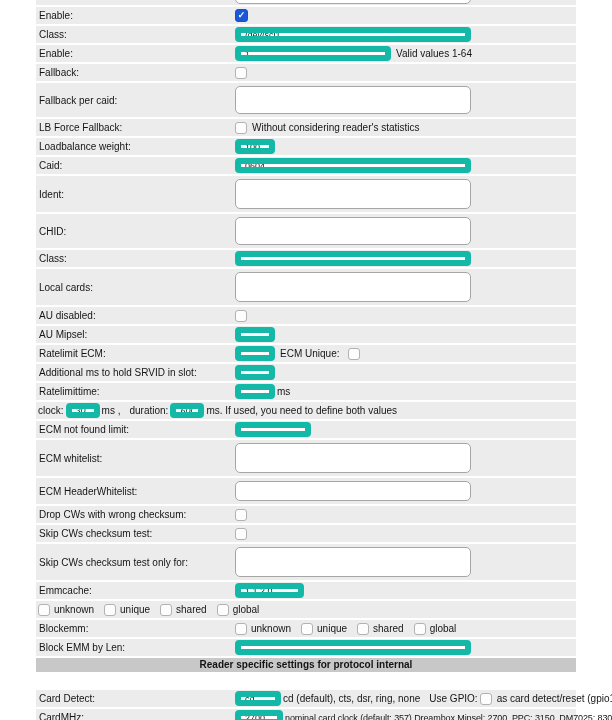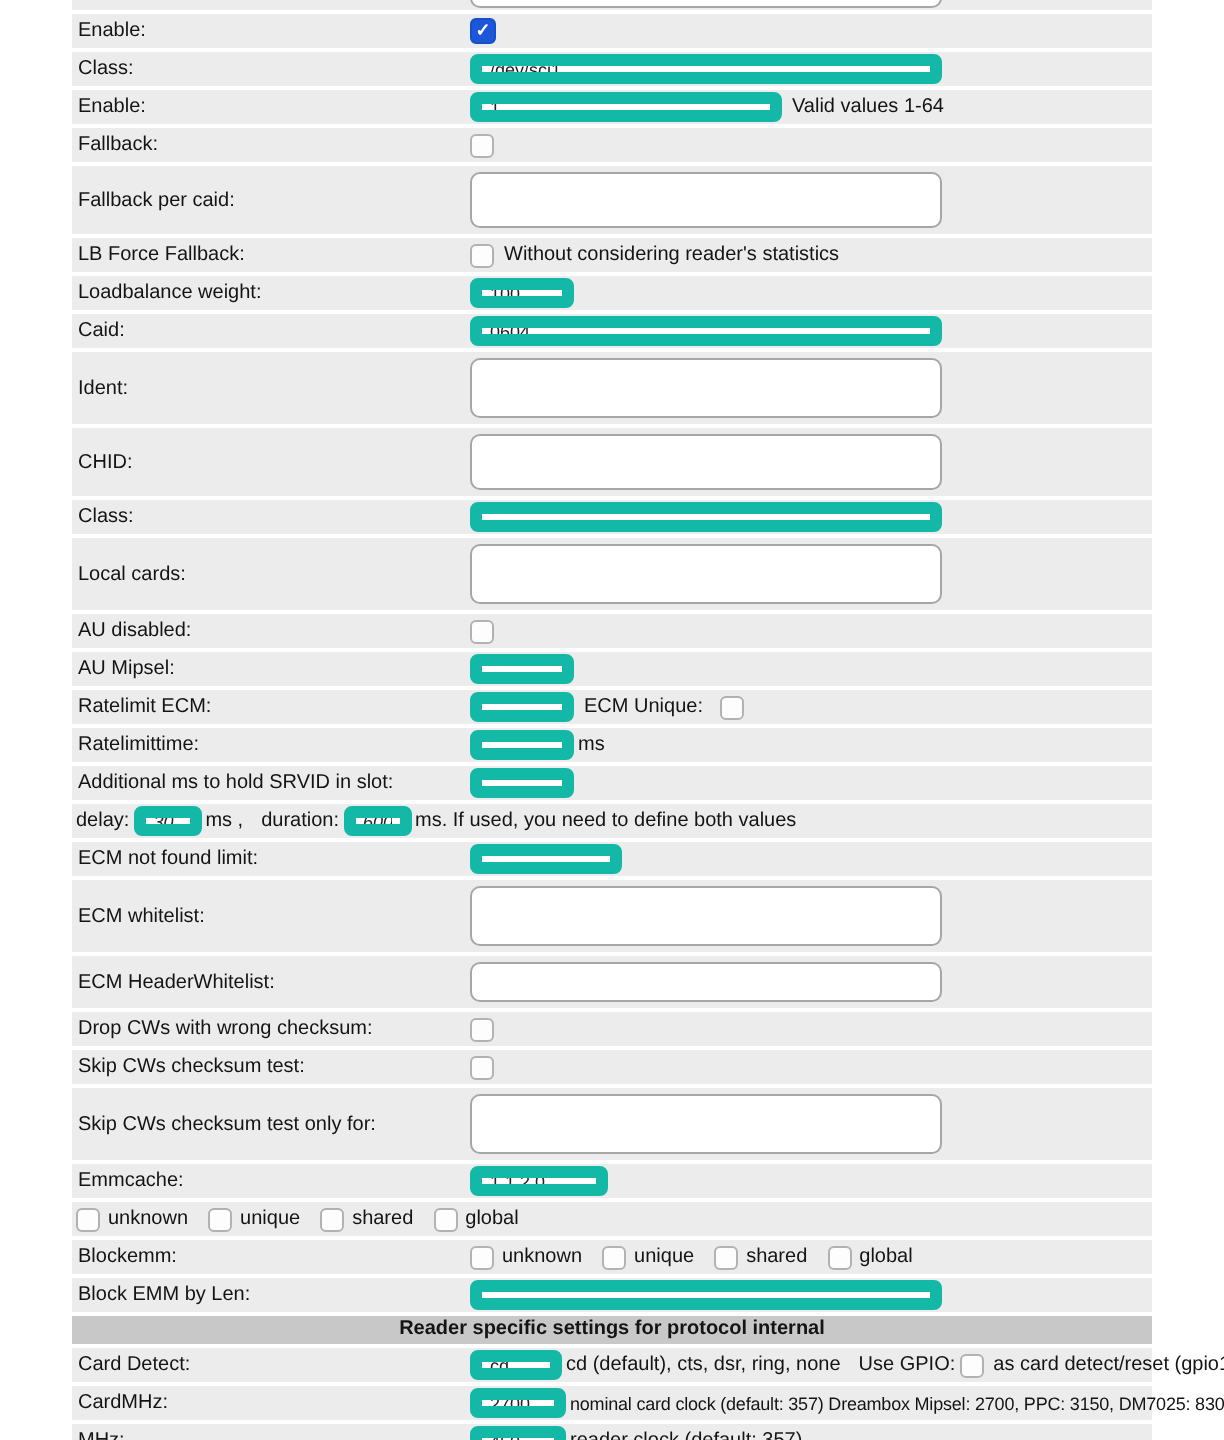--- a/index.html
+++ b/index.html
@@ -23,21 +23,21 @@
   .ti {
     font-family:"Liberation Sans", sans-serif; font-size:9px; color:#222;
     height:15px; border:6px solid #14b8a6; border-radius:4px;
     background:#fff; padding:0 4px; outline:none; flex:none;
   }
   .ta {
     font-family:"Liberation Sans", sans-serif; font-size:9px; color:#222;
     width:236px; border:1px solid #a6a6a6; border-radius:5px;
     background:#fff; resize:none; outline:none; flex:none; margin:2px 0;
   }
-  .w-wide { width:236px; } .w-group { width:156px; } .w-sm { width:52px; }
+  .w-wide { width:236px; } .w-group { width:156px; } .w-sm { width:40px; }
   .w-cool { width:34px;font-style:italic; } .w-nf { width:76px; } .w-emm { width:69px; }
   .w-cd { width:46px; } .w-mhz { width:48px; }
   .h-28 { height:28px; } .h-30 { height:30px; } .h-20 { height:20px; }
   .cb {
     width:12px; height:12px; border:1px solid #b2b2b2; border-radius:3px;
     background:#fdfdfd; display:inline-flex; align-items:center;
     justify-content:center; flex:none;
   }
   .cb.checked {
     width:13px; height:13px; background:#1b57d8; border-color:#1450cd; color:#fff;
@@ -45,21 +45,21 @@
   .tick { font-size:9px; font-weight:bold; line-height:1; }
   .hint { margin-left:5px; white-space:nowrap; }
   .hint-tight { margin-left:2px; white-space:nowrap; }
   .hint-long { margin-left:2px; white-space:nowrap; font-size:9px; letter-spacing:-0.1px; }
   .pre-label { margin-right:2px; white-space:nowrap; }
   .gap { width:9px; flex:none; }
   .opt { display:inline-flex; align-items:center; margin-right:10px; }
   .opt .cb { margin-right:4px; }
   .header-row {
     background:#c8c8c8; text-align:center; font-weight:bold;
-    min-height:14px; line-height:14px; margin-bottom:2px;
+    min-height:14px; line-height:14px; margin-bottom:18px;
   }
 </style>
 </head>
 <body>
 
 <div class="form-table">
 
   <div class="row row-clip">
     <div class="clip-box"></div>
   </div>
@@ -170,37 +170,37 @@
     <div class="label">Ratelimit ECM:</div>
     <div class="control">
       <input class="ti w-sm" style="">
       <span class="hint">ECM Unique:</span>
       <span class="gap"></span>
       <span class="cb"></span>
     </div>
   </div>
 
   <div class="row">
+    <div class="label">Additional ms to hold SRVID in slot:</div>
+    <div class="control">
+      <input class="ti w-sm" style="">
+    </div>
+  </div>
+
+  <div class="row">
     <div class="label">Ratelimittime:</div>
     <div class="control">
       <input class="ti w-sm" style="">
       <span class="hint-tight">ms</span>
     </div>
   </div>
 
   <div class="row">
-    <div class="label">Additional ms to hold SRVID in slot:</div>
-    <div class="control">
-      <input class="ti w-sm" style="">
-    </div>
-  </div>
-
-  <div class="row">
-    <div class="control">
-      <span class="pre-label">delay:</span>
+    <div class="control">
+      <span class="pre-label">clock:</span>
       <input class="ti w-cool" value="30" style="">
       <span class="hint-tight">ms ,</span>
       <span class="gap"></span>
       <span class="pre-label">duration:</span>
       <input class="ti w-cool" value="600" style="">
       <span class="hint-tight">ms. If used, you need to define both values</span>
     </div>
   </div>
 
   <div class="row">

